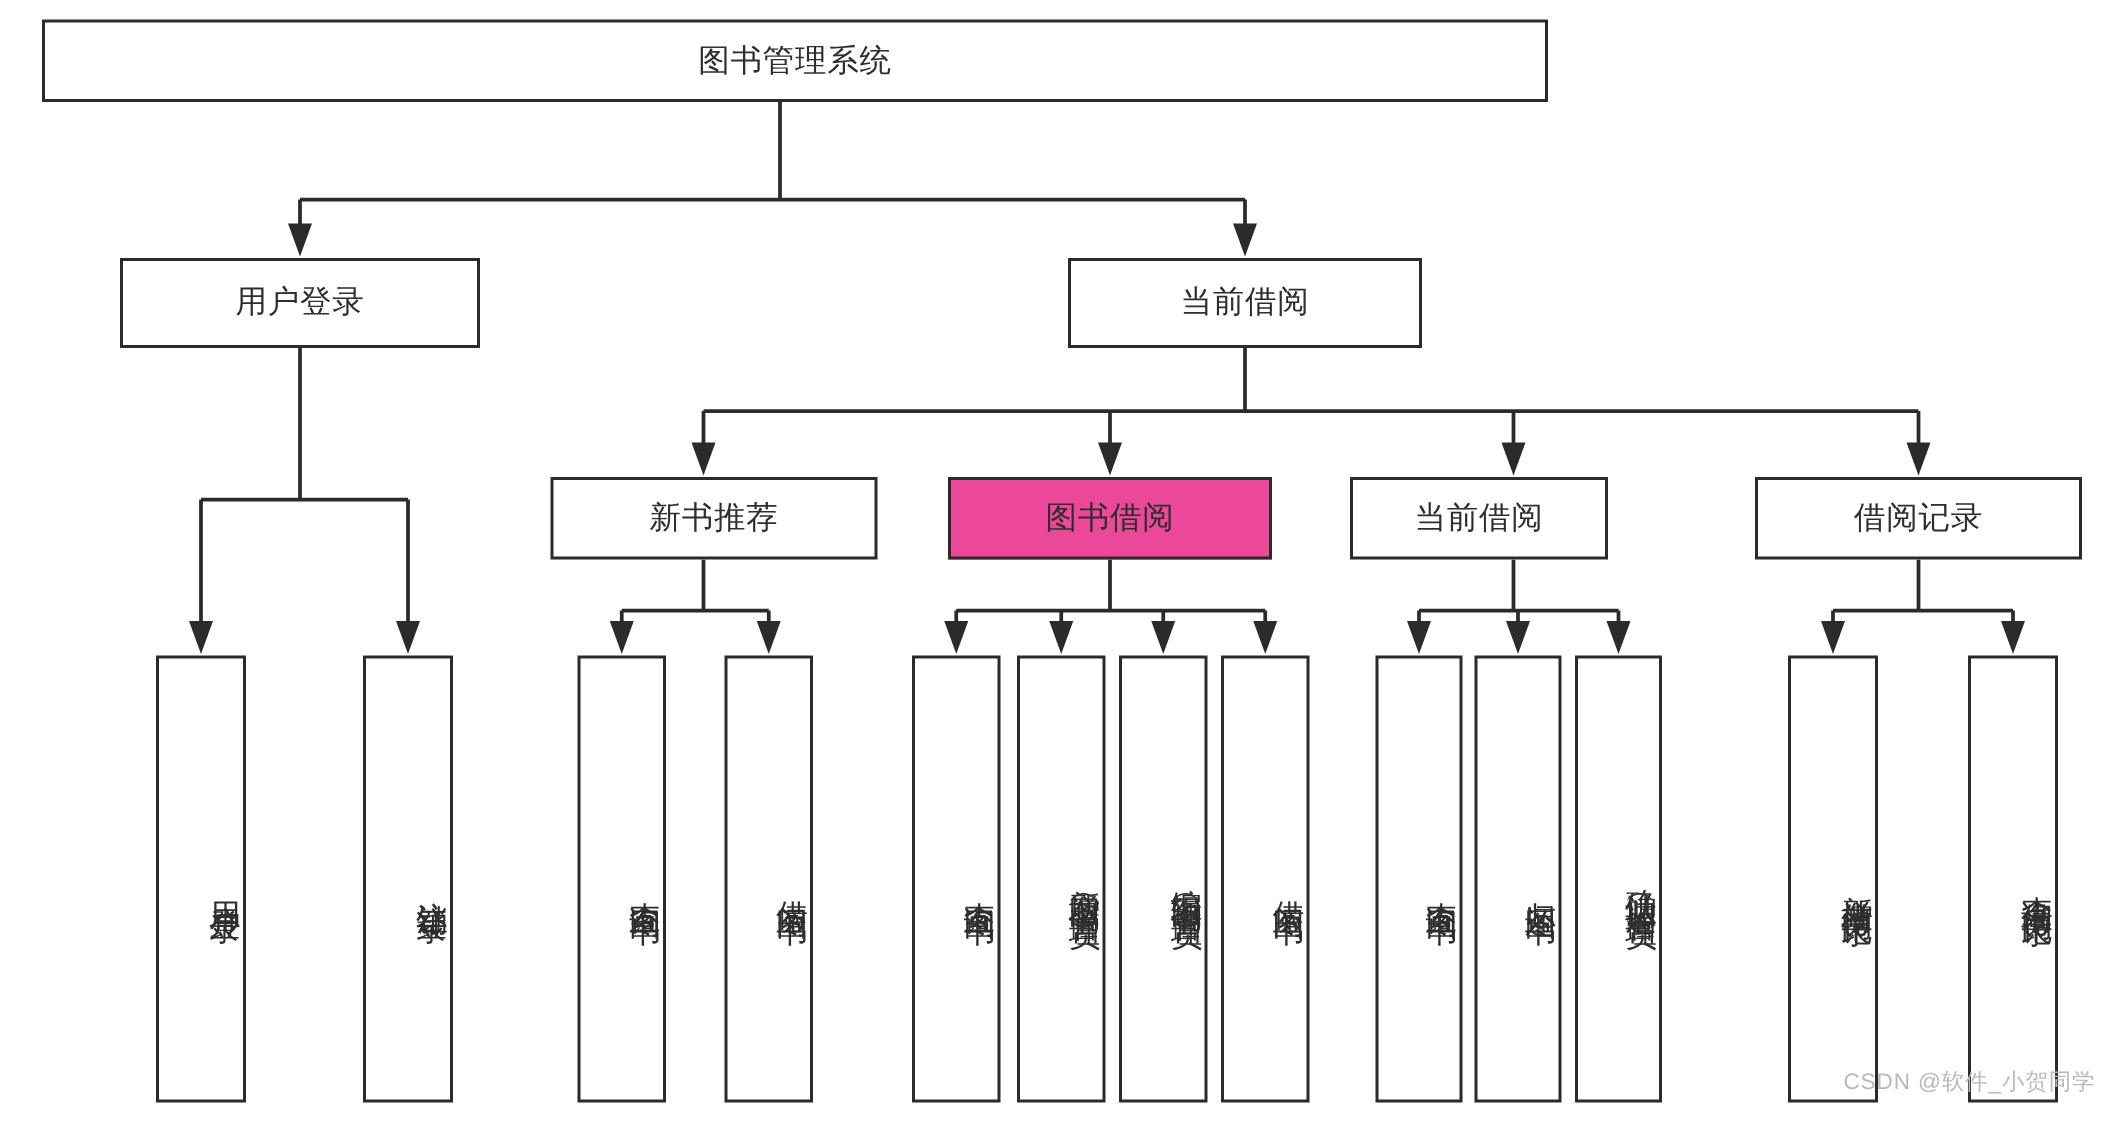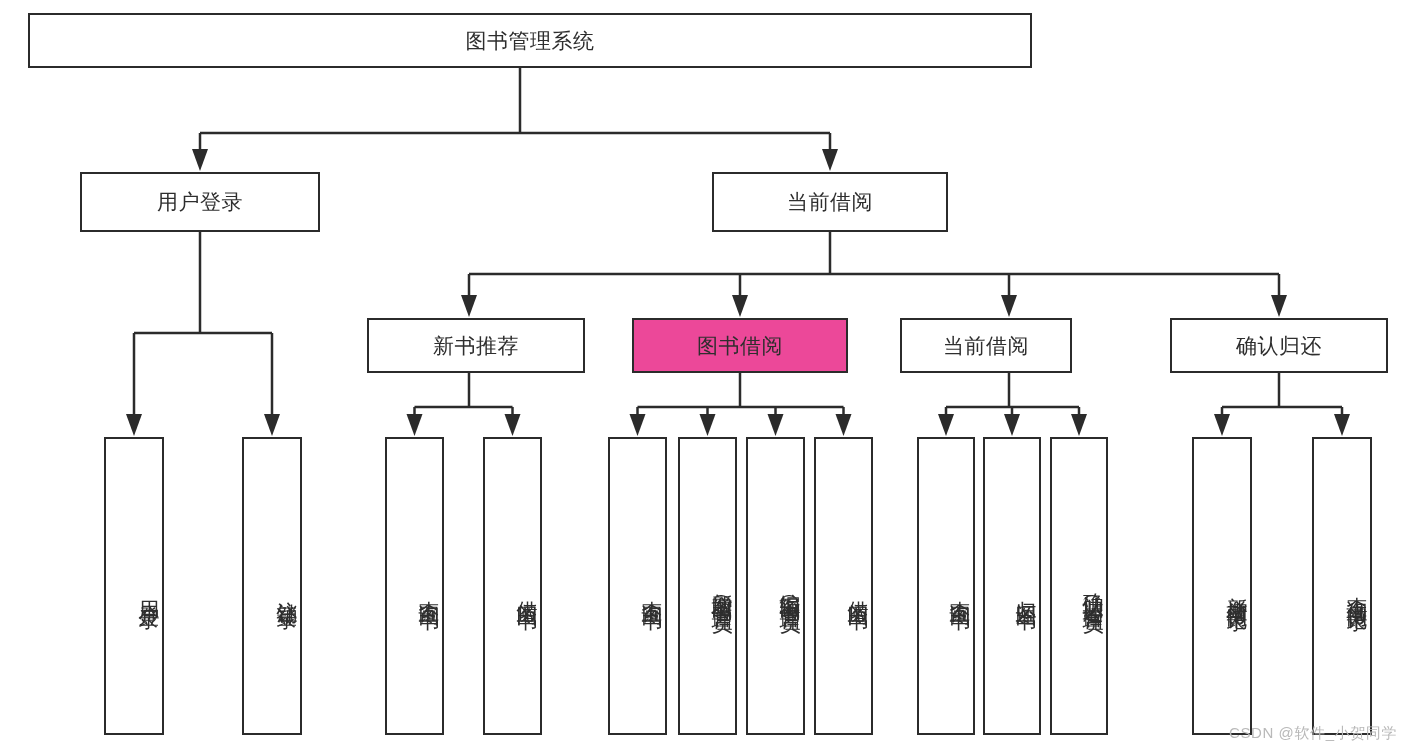--- a/index.html
+++ b/index.html
@@ -54,21 +54,21 @@
     position: absolute;
     left: 0;
     top: 0;
     width: 1405px;
     height: 747px;
     pointer-events: none;
   }
   #watermark {
     position: absolute;
     right: 8px;
-    bottom: 4px;
+    bottom: 16px;
     font-size: 15px;
     color: #b9b9b9;
     letter-spacing: 0.6px;
     white-space: nowrap;
   }
 </style>
 </head>
 <body>
 
 <div id="diagram-root">
@@ -139,21 +139,21 @@
       <div class="node horizontal" style="left: 367px; top: 318px; width: 218px; height: 55px; border-color: rgb(43, 43, 43); background: rgb(255, 255, 255); color: rgb(46, 46, 46);">
         <span class="node-label">新书推荐</span>
       </div>
       <div class="node horizontal" style="left: 632px; top: 318px; width: 216px; height: 55px; border-color: rgb(43, 43, 43); background: #ec4899; color: rgb(46, 46, 46);">
         <span class="node-label">图书借阅</span>
       </div>
       <div class="node horizontal" style="left: 900px; top: 318px; width: 172px; height: 55px; border-color: rgb(43, 43, 43); background: rgb(255, 255, 255); color: rgb(46, 46, 46);">
         <span class="node-label">当前借阅</span>
       </div>
       <div class="node horizontal" style="left: 1170px; top: 318px; width: 218px; height: 55px; border-color: rgb(43, 43, 43); background: rgb(255, 255, 255); color: rgb(46, 46, 46);">
-        <span class="node-label">确认归还</span>
+        <span class="node-label">借阅记录</span>
       </div>
       <div class="node vertical" style="left: 104px; top: 437px; width: 60px; height: 298px; border-color: rgb(43, 43, 43); background: rgb(255, 255, 255); color: rgb(46, 46, 46);">
         <span class="node-label">用户登录</span>
       </div>
       <div class="node vertical" style="left: 242px; top: 437px; width: 60px; height: 298px; border-color: rgb(43, 43, 43); background: rgb(255, 255, 255); color: rgb(46, 46, 46);">
         <span class="node-label">注销登录</span>
       </div>
       <div class="node vertical" style="left: 385px; top: 437px; width: 59px; height: 298px; border-color: rgb(43, 43, 43); background: rgb(255, 255, 255); color: rgb(46, 46, 46);">
         <span class="node-label">查询图书</span>
       </div>

